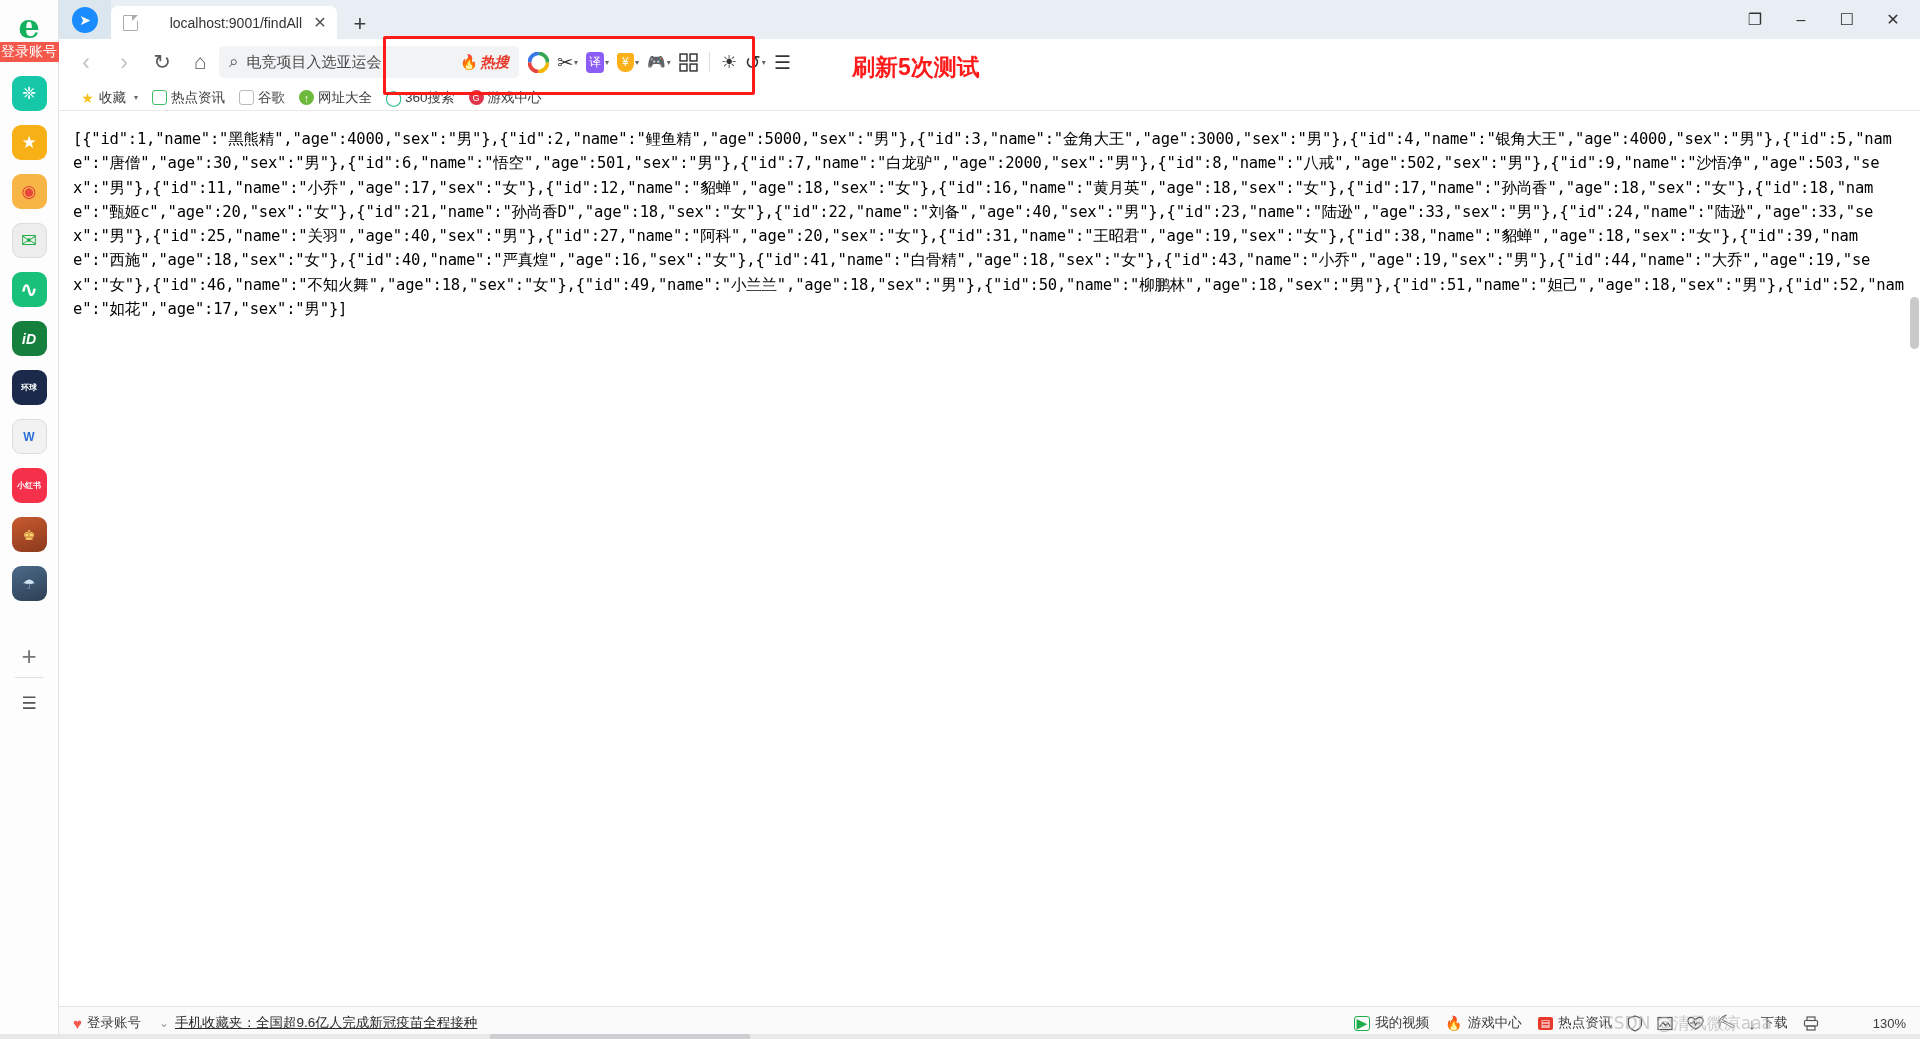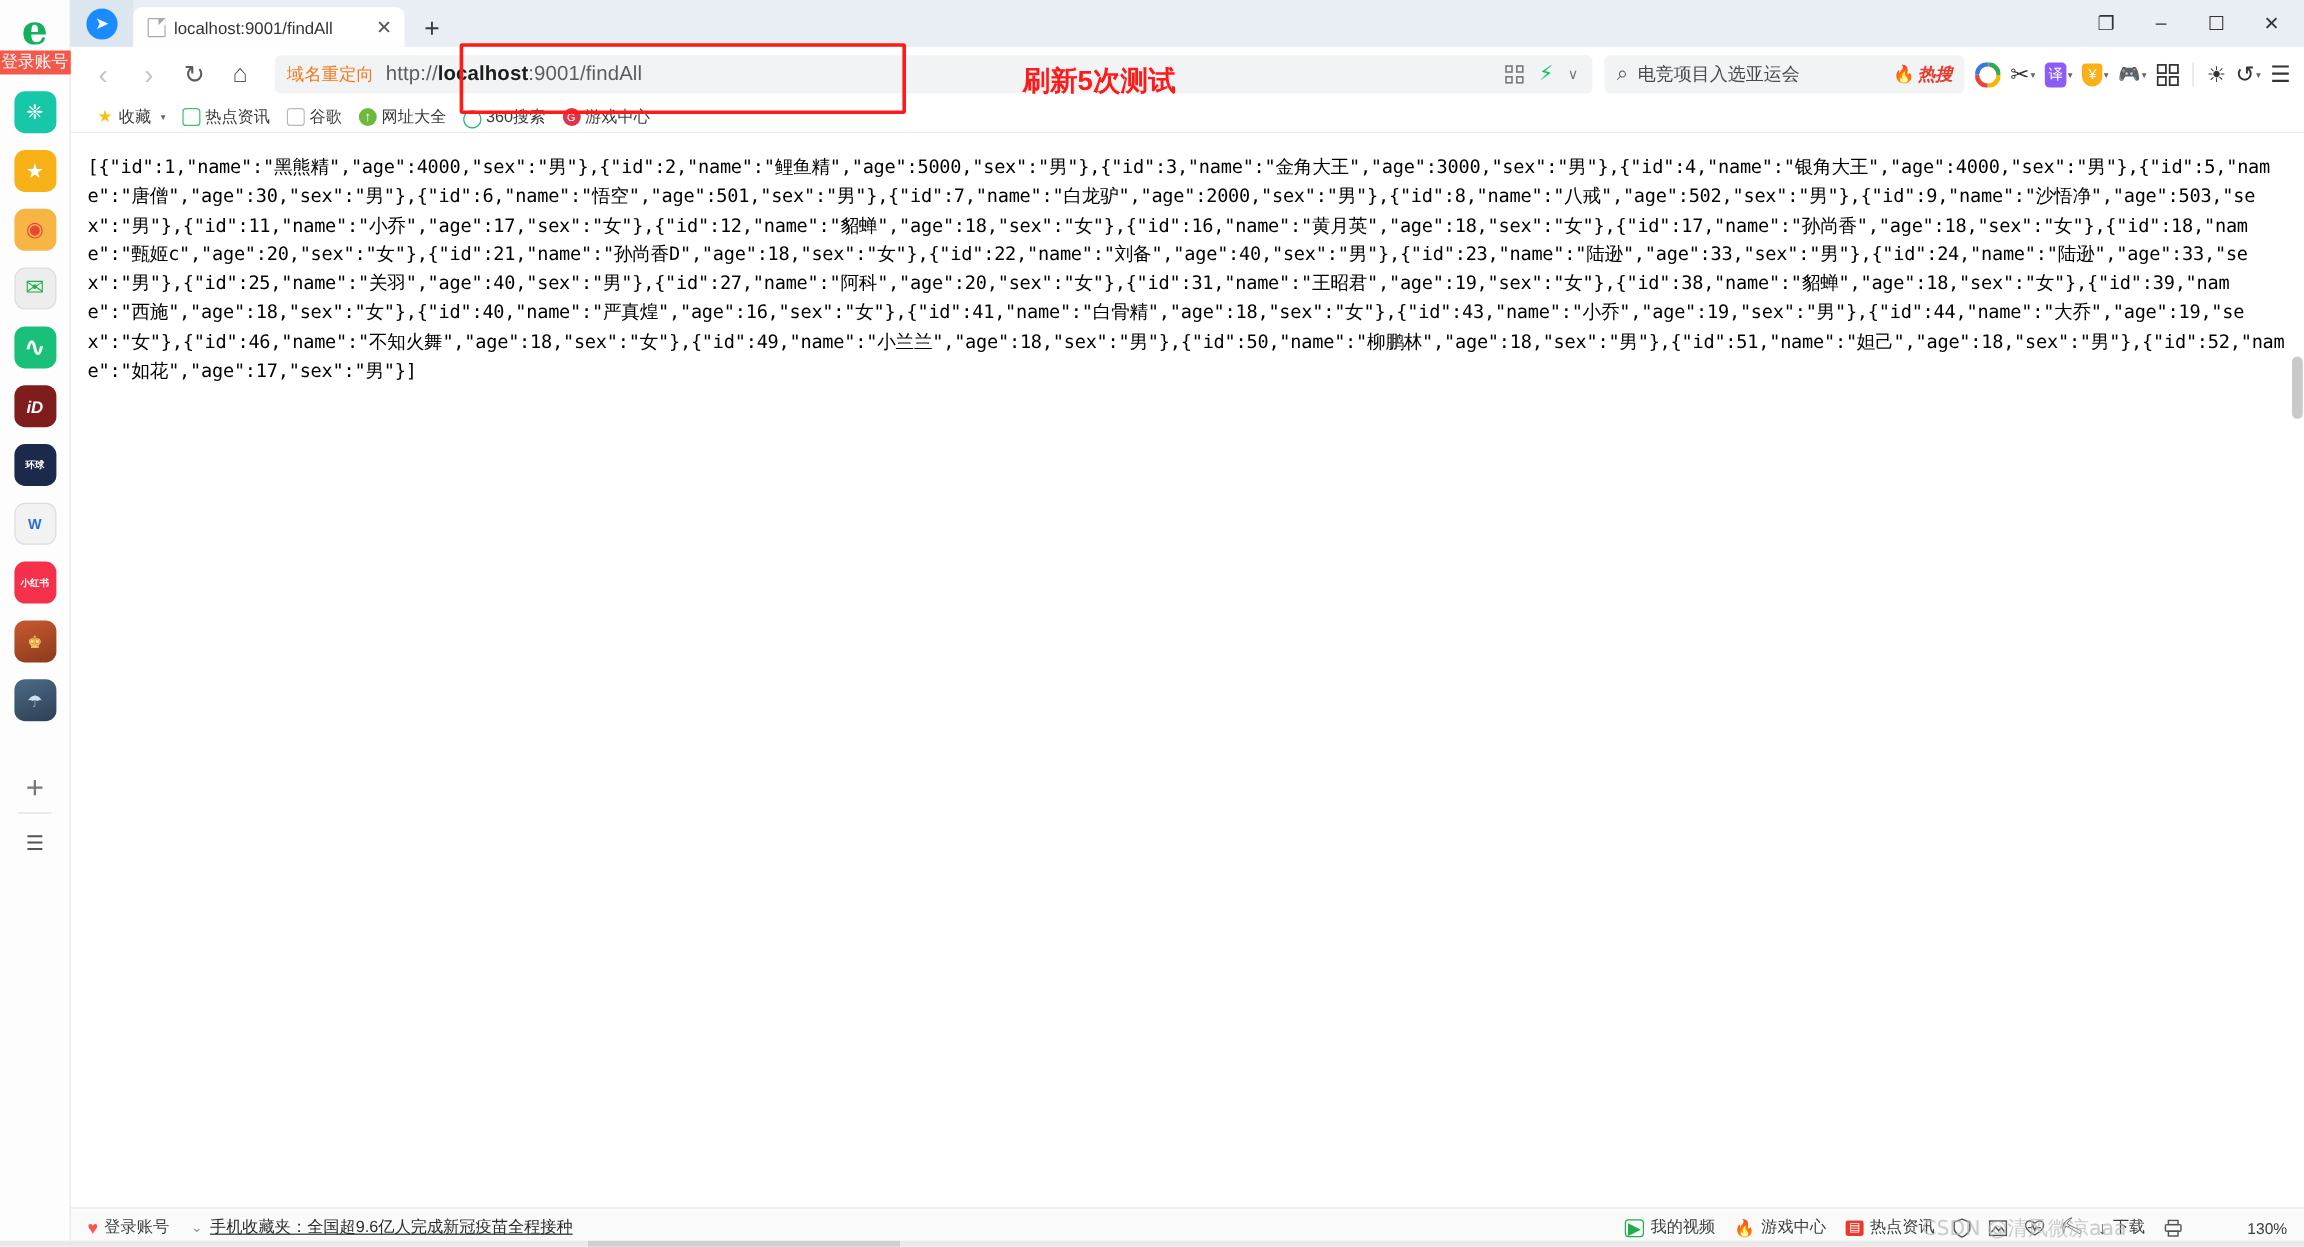--- a/index.html
+++ b/index.html
@@ -76,20 +76,21 @@
     color:#fff;font-size:14px;
   }
   .tab {
     height: 33px; width: 226px;
     background: #ffffff;
     border-radius: 7px 7px 0 0;
     display: flex; align-items: center;
     padding: 0 6px 0 12px; gap: 7px;
     font-size: 14px; color: #333;
     position: relative;
+    text-align: right;
   }
   .tab-favicon {
     width: 15px; height: 16px; flex: 0 0 15px;
     border: 1px solid #aaa; border-radius: 1px;
     position: relative; background: #fff;
   }
   .tab-favicon::after{
     content:""; position:absolute; top:-1px; right:-1px;
     border-width: 0 0 6px 6px; border-style: solid;
     border-color: transparent transparent #fff #aaa;
@@ -232,21 +233,21 @@
     </div>
     <div class="sb-icon" style="background:#f6b545">
       <span style="color:#e8483c">◉</span>
     </div>
     <div class="sb-icon" style="background:#ededed;border:1px solid #ddd">
       <span style="color:#22b14c;font-size:19px">✉</span>
     </div>
     <div class="sb-icon" style="background:#18c07a">
       <span style="font-size:22px">∿</span>
     </div>
-    <div class="sb-icon" style="background:#7f1d1d">
+    <div class="sb-icon" style="background:#15803d">
       <span style="font-size:14px;font-style:italic">iD</span>
     </div>
     <div class="sb-icon" style="background:#1b2a4a">
       <span style="font-size:8px;line-height:9px;text-align:center">环球</span>
     </div>
     <div class="sb-icon" style="background:#f2f2f2;border:1px solid #ddd">
       <span style="color:#2a6fd6;font-size:12px">W</span>
     </div>
     <div class="sb-icon" style="background:#f5304a">
       <span style="font-size:8px">小红书</span>
@@ -283,36 +284,20 @@
         <div class="winbtn close">✕</div>
       </div>
     </div>
 
     <div class="navbar">
       <div class="navicon disabled" style="font-size:23px">‹</div>
       <div class="navicon disabled" style="font-size:23px">›</div>
       <div class="navicon" style="font-size:21px">↻</div>
       <div class="navicon" style="font-size:21px">⌂</div>
 
-      <div class="urlbar">
-        <span class="url-badge">域名重定向</span>
-        <span class="url-text"><span>http://</span><b>localhost</b><span>:9001/findAll</span></span>
-        <span class="url-right">
-          <span class="u-ico" style="letter-spacing:-2px">
-            <svg width="16" height="16" viewBox="0 0 16 16" fill="none" stroke="#777" stroke-width="1.3">
-              <rect x="1" y="1" width="5" height="5"></rect>
-                <rect x="10" y="1" width="5" height="5"></rect>
-              <rect x="1" y="10" width="5" height="5"></rect>
-                <rect x="10" y="10" width="5" height="5"></rect>
-            </svg>
-          </span>
-          <span class="u-ico" style="color:#19c267;font-size:17px">⚡</span>
-          <span class="u-ico" style="font-size:12px">∨</span>
-        </span>
-      </div>
 
       <div class="searchbox">
         <span style="font-size:17px;color:#555">⌕</span>
         <span class="search-q">电竞项目入选亚运会</span>
         <span class="hot-badge">
           <span style="font-style:normal">🔥</span>
           <span>热搜</span>
         </span>
       </div>
 

